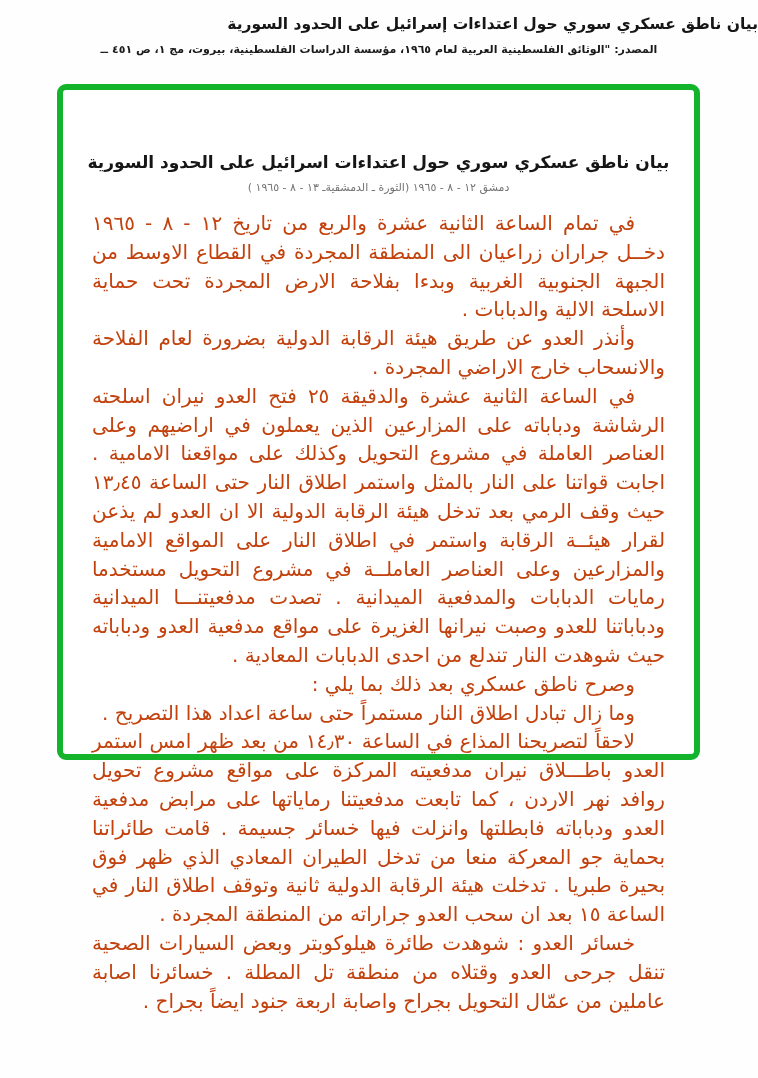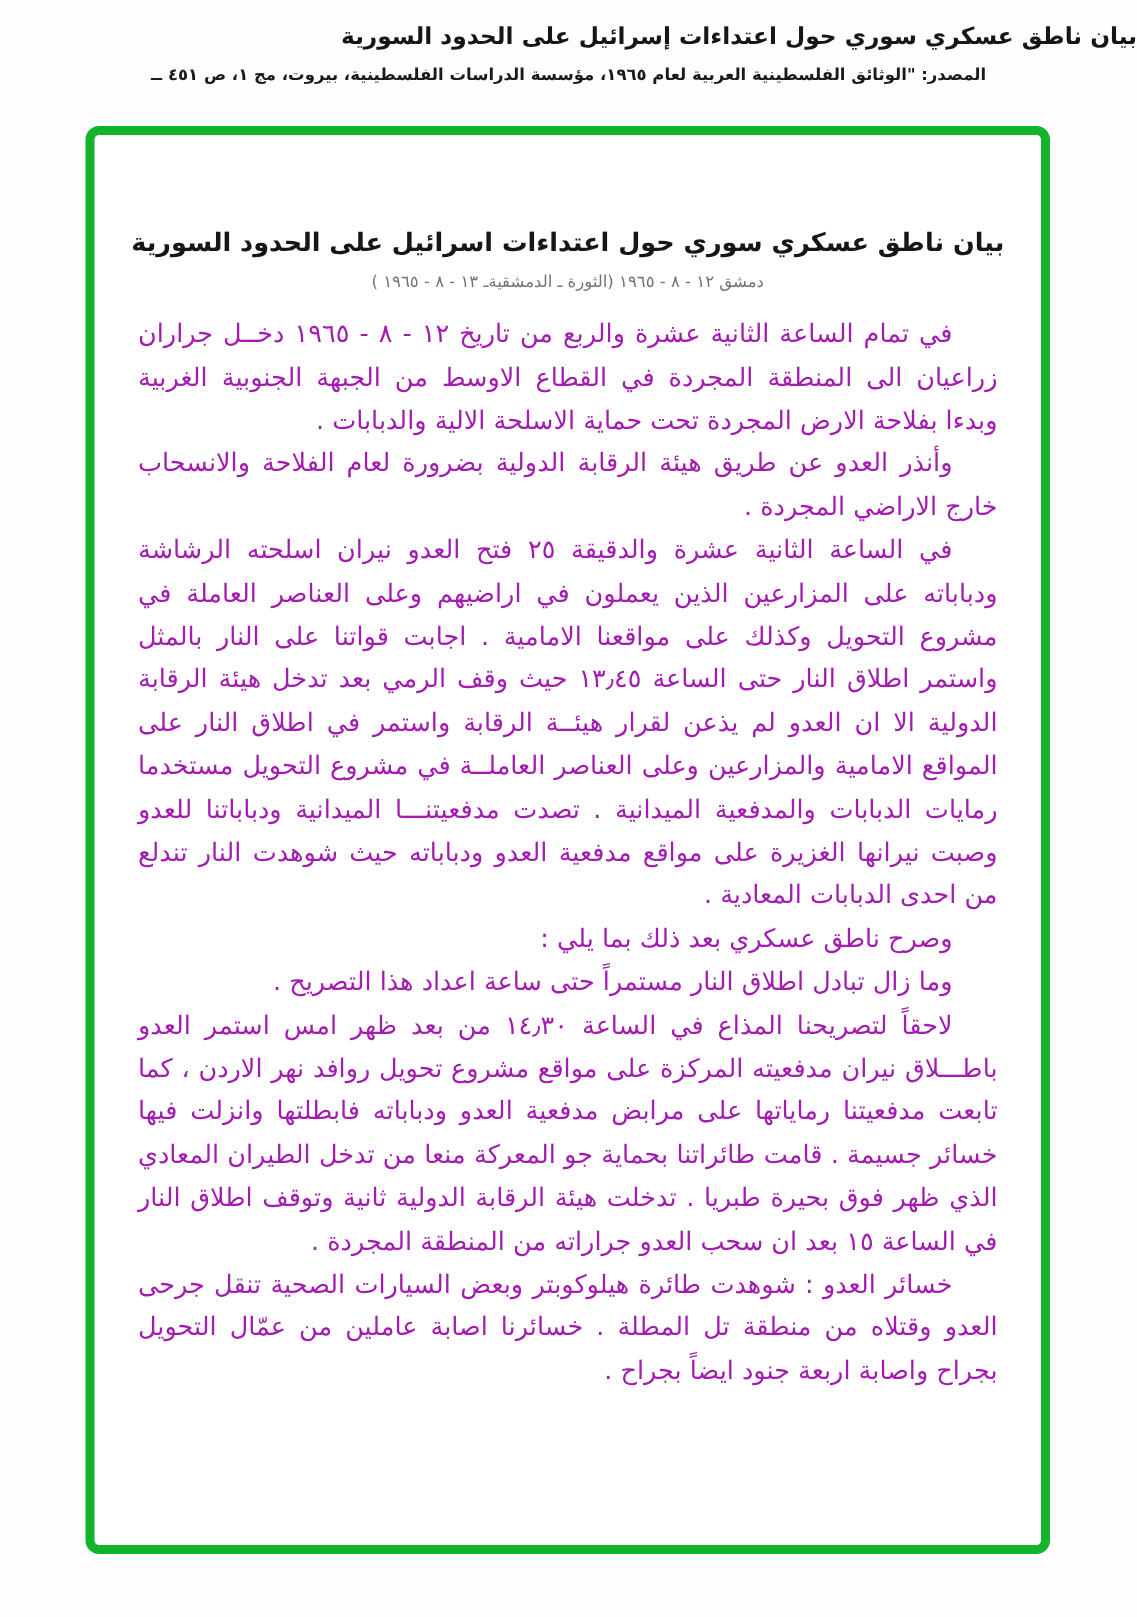--- a/index.html
+++ b/index.html
@@ -30,21 +30,21 @@
   .header-source {
     text-align: center;
     font-weight: bold;
     font-size: 11px;
     margin-top: 8px;
     color: #1a1a1a;
   }
   .doc-box {
     position: absolute;
     left: 57px; top: 84px;
-    width: 643px; height: 952px;
+    width: 643px; height: 676px;
     border: 6px solid #14b32c;
     border-radius: 9px;
     box-sizing: border-box;
     background: #ffffff;
   }
   .doc-title {
     direction: rtl;
     text-align: center;
     font-weight: bold;
     font-size: 17px;
@@ -55,23 +55,23 @@
     text-align: center;
     font-size: 11px;
     margin-top: 9px;
     color: #737373;
   }
   .doc-body {
     direction: rtl;
     width: 573px;
     margin: 15px auto 0 auto;
     text-align: justify;
-    font-size: 17px;
+    font-size: 20px;
     line-height: 28.8px;
-    color: #a21caf;
+    color: #c2410c;
   }
   .doc-body p {
     margin: 0;
     text-indent: 30px;
   }
 </style>
 </head>
 <body>
 
 <div class="page">

